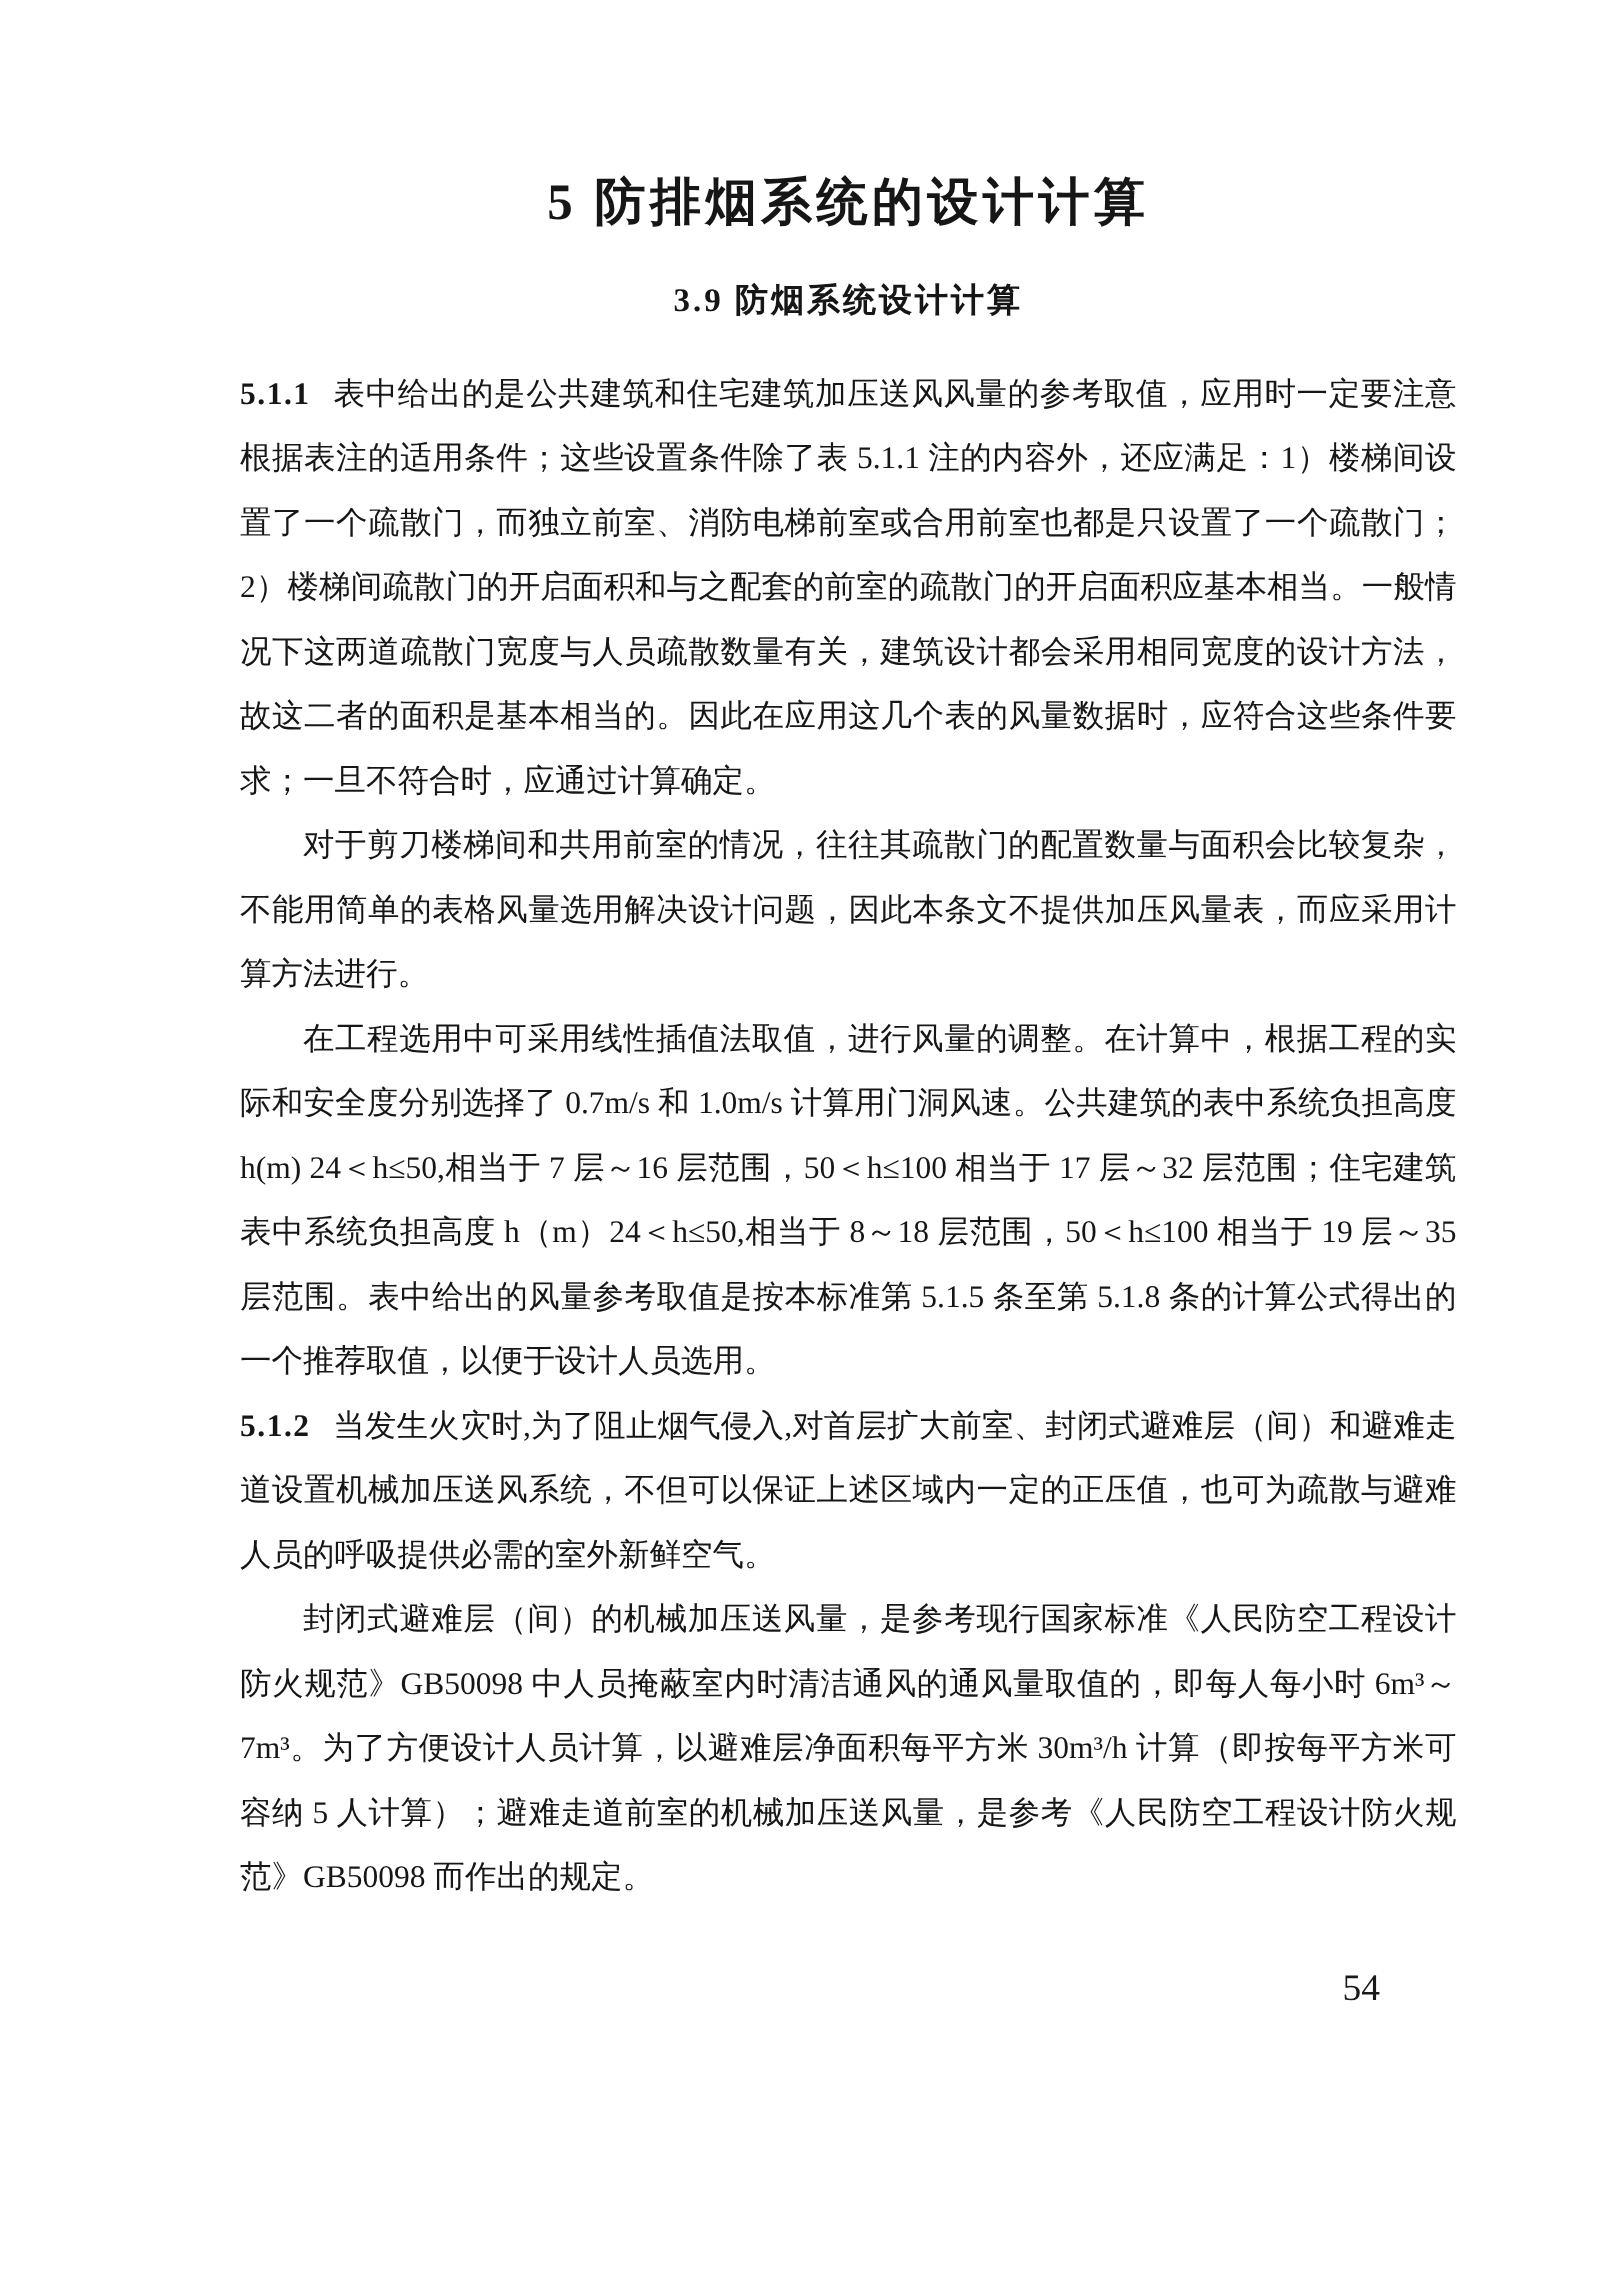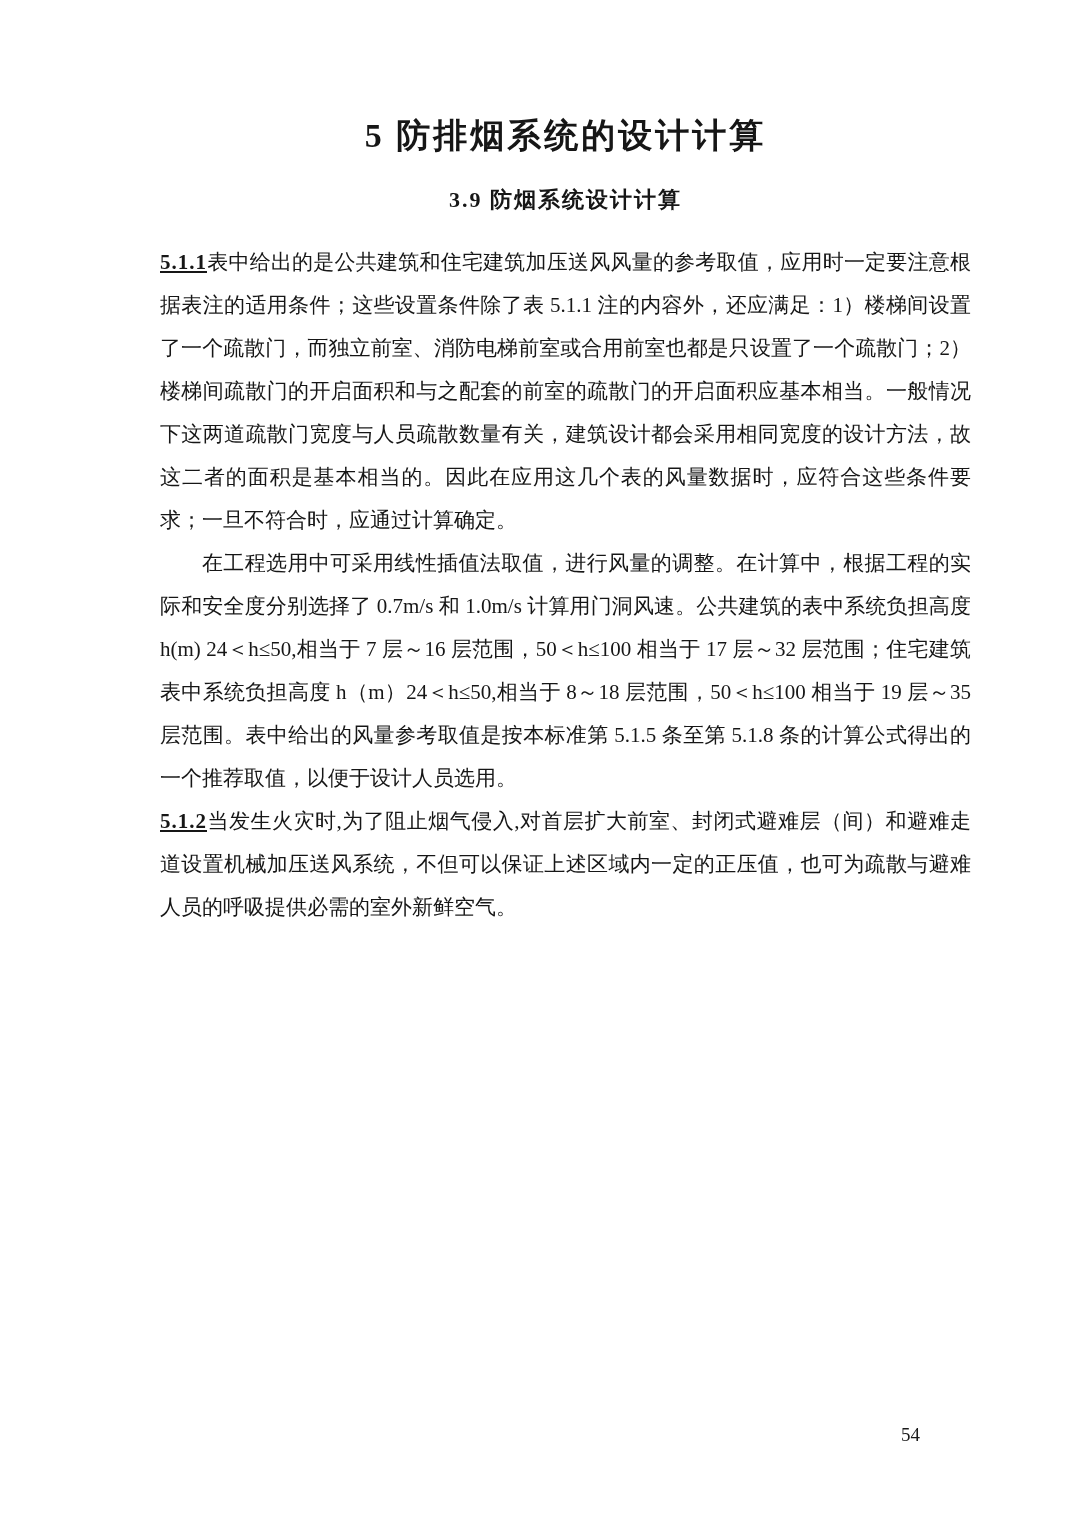--- a/index.html
+++ b/index.html
@@ -37,54 +37,60 @@
     line-height: 43px;
   }
   .para {
     text-align: justify;
     text-justify: inter-ideograph;
   }
   .para.indent { text-indent: 2em; }
   .clause-num {
     font-weight: bold;
     letter-spacing: 1px;
-    text-decoration: underline;
+    margin-right: 15px;
   }
   .page-number {
     position: absolute;
-    top: 1424px;
+    top: 1312px;
     right: 160px;
-    font-size: 19px;
+    font-size: 25px;
     color: #1a1a1a;
   }
 </style>
 </head>
 <body>
 
 <div class="page">
   <div class="content">
 
     <h1 class="doc-title">5 防排烟系统的设计计算</h1>
 
     <h2 class="doc-subtitle">3.9 防烟系统设计计算</h2>
 
     <div class="body-text">
 
       <div class="para">
         <span class="clause-num">5.1.1</span><span>表中给出的是公共建筑和住宅建筑加压送风风量的参考取值，应用时一定要注意根据表注的适用条件；这些设置条件除了表 5.1.1 注的内容外，还应满足：1）楼梯间设置了一个疏散门，而独立前室、消防电梯前室或合用前室也都是只设置了一个疏散门；2）楼梯间疏散门的开启面积和与之配套的前室的疏散门的开启面积应基本相当。一般情况下这两道疏散门宽度与人员疏散数量有关，建筑设计都会采用相同宽度的设计方法，故这二者的面积是基本相当的。因此在应用这几个表的风量数据时，应符合这些条件要求；一旦不符合时，应通过计算确定。</span>
       </div>
 
+      <div class="para indent">
+        <span>对于剪刀楼梯间和共用前室的情况，往往其疏散门的配置数量与面积会比较复杂，不能用简单的表格风量选用解决设计问题，因此本条文不提供加压风量表，而应采用计算方法进行。</span>
+      </div>
 
       <div class="para indent">
         <span>在工程选用中可采用线性插值法取值，进行风量的调整。在计算中，根据工程的实际和安全度分别选择了 0.7m/s 和 1.0m/s 计算用门洞风速。公共建筑的表中系统负担高度 h(m) 24＜h≤50,相当于 7 层～16 层范围，50＜h≤100 相当于 17 层～32 层范围；住宅建筑表中系统负担高度 h（m）24＜h≤50,相当于 8～18 层范围，50＜h≤100 相当于 19 层～35 层范围。表中给出的风量参考取值是按本标准第 5.1.5 条至第 5.1.8 条的计算公式得出的一个推荐取值，以便于设计人员选用。</span>
       </div>
 
       <div class="para">
         <span class="clause-num">5.1.2</span><span>当发生火灾时,为了阻止烟气侵入,对首层扩大前室、封闭式避难层（间）和避难走道设置机械加压送风系统，不但可以保证上述区域内一定的正压值，也可为疏散与避难人员的呼吸提供必需的室外新鲜空气。</span>
       </div>
 
+      <div class="para indent">
+        <span>封闭式避难层（间）的机械加压送风量，是参考现行国家标准《人民防空工程设计防火规范》GB50098 中人员掩蔽室内时清洁通风的通风量取值的，即每人每小时 6m³～7m³。为了方便设计人员计算，以避难层净面积每平方米 30m³/h 计算（即按每平方米可容纳 5 人计算）；避难走道前室的机械加压送风量，是参考《人民防空工程设计防火规范》GB50098 而作出的规定。</span>
+      </div>
 
 
     </div>
   </div>
 
   <div class="page-number">54</div>
 </div>
 
 </body></html>

